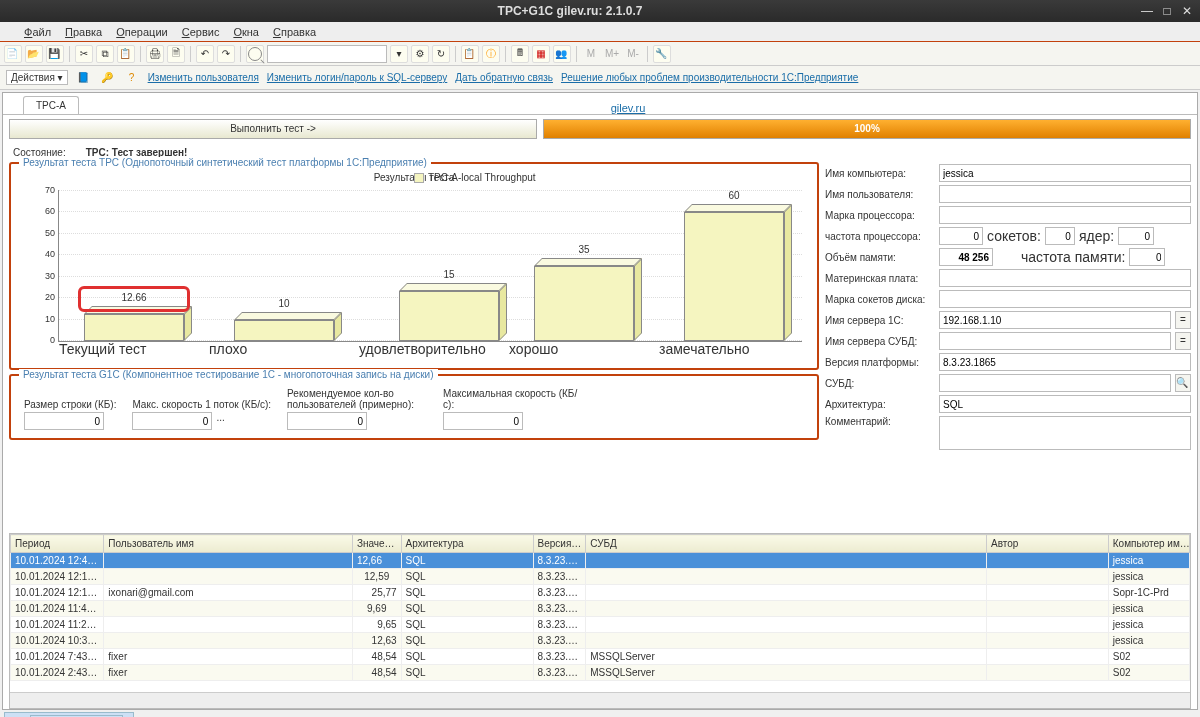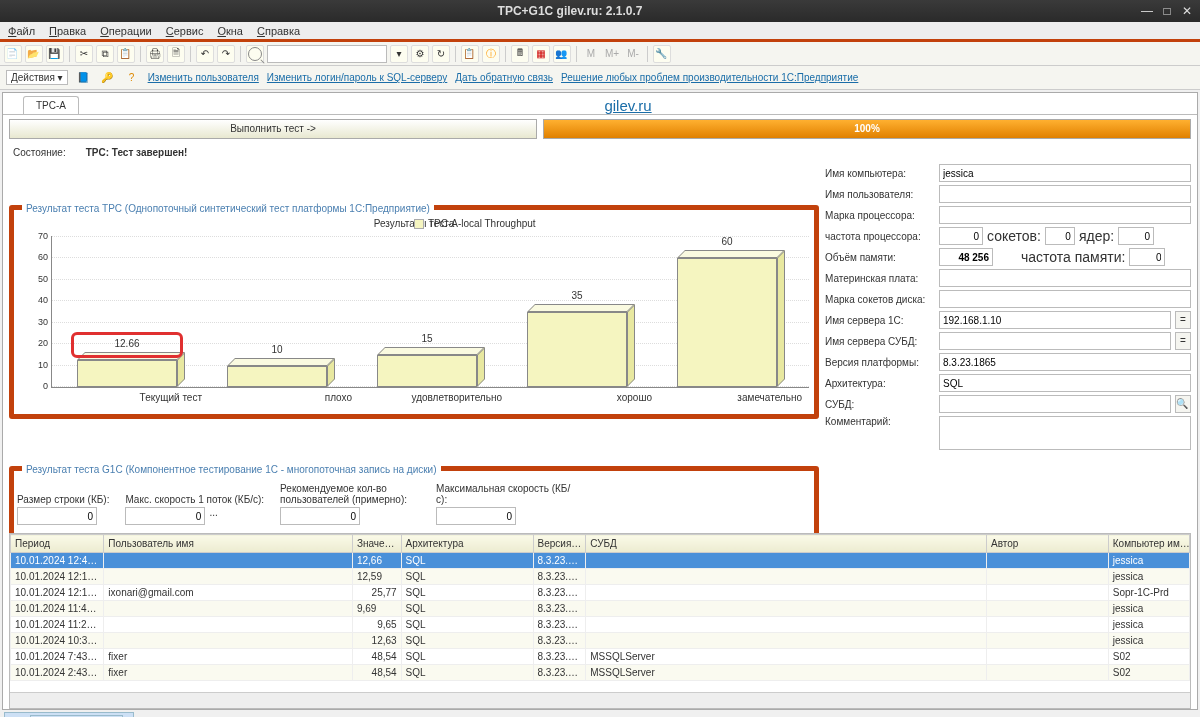--- a/index.html
+++ b/index.html
@@ -1,58 +1,58 @@
 <!DOCTYPE html>
 <html><head>
 <meta charset="utf-8">
 <style>
 * { box-sizing: border-box; margin: 0; padding: 0; }
 body { font-family: Arial, sans-serif; font-size: 11px; background: #f0f0f0; color: #333; width: 1200px; height: 717px; overflow: hidden; }
 .titlebar { background: linear-gradient(#3a3a3a,#2a2a2a); color: #ddd; height: 22px; display: flex; align-items: center; padding: 0 6px; }
 .titlebar-title { flex: 1; text-align: center; font-weight: bold; font-size: 12px; }
 .titlebar-btn { width: 14px; height: 14px; margin-left: 6px; color: #ddd; font-size: 12px; text-align: center; cursor: pointer; }
-.menubar { background: #eee; height: 20px; display: flex; align-items: center; padding: 0 8px; gap: 14px; border-bottom: 3px solid #c2410c; }
+.menubar { background: #eee; height: 20px; display: flex; align-items: center; padding: 0 24px; gap: 14px; border-bottom: 1px solid #c2410c; }
 .menubar span { cursor: pointer; }
 .menubar span::first-letter { text-decoration: underline; }
 .toolbar { background: #f5f5f0; height: 24px; display: flex; align-items: center; padding: 0 4px; gap: 3px; border-bottom: 1px solid #ccc; }
 .tb-btn { width: 18px; height: 18px; background: #fdfdf0; border: 1px solid #ddd; border-radius: 2px; display: inline-flex; align-items: center; justify-content: center; font-size: 10px; cursor: pointer; }
 .tb-sep { width: 1px; height: 16px; background: #ccc; margin: 0 2px; }
 .tb-combo { width: 120px; height: 18px; border: 1px solid #bbb; background: #fff; }
 .actionbar { background: #f5f5f0; height: 24px; display: flex; align-items: center; padding: 0 6px; gap: 8px; border-bottom: 1px solid #ccc; font-size: 10px; }
 .actionbar a { color: #1a6da8; text-decoration: underline; cursor: pointer; }
 .actionbar .dd { border: 1px solid #bbb; padding: 1px 4px; background: #fff; cursor: pointer; }
 .actionbar .ic { width: 16px; height: 16px; display: inline-flex; align-items: center; justify-content: center; }
 .content { background: #fff; border: 1px solid #aaa; margin: 2px; height: 618px; display: flex; flex-direction: column; }
 .tabrow { height: 22px; display: flex; align-items: flex-end; border-bottom: 1px solid #bbb; padding: 0 20px; }
 .tab { border: 1px solid #bbb; border-bottom: none; padding: 3px 12px; background: #fff; font-size: 10px; border-radius: 3px 3px 0 0; }
 .linkrow { flex: 1; text-align: center; }
-.linkrow a { color: #1a6da8; text-decoration: underline; font-size: 15px; }
+.linkrow a { color: #1a6da8; text-decoration: underline; font-size: 11px; }
 .twocol { display: flex; align-items: center; padding: 4px 6px; gap: 6px; }
 .runbtn { flex: 0 0 528px; height: 20px; background: linear-gradient(#fff,#e8e8d0); border: 1px solid #aaa; text-align: center; line-height: 18px; font-size: 10px; cursor: pointer; }
 .progressbar { flex: 1; height: 20px; background: linear-gradient(#ffb030,#e08000); border: 1px solid #aaa; text-align: center; line-height: 18px; color: #fff; font-weight: bold; font-size: 10px; }
 .statusrow { padding: 4px 10px; display: flex; gap: 20px; font-size: 10px; }
 .statusrow b { font-weight: bold; }
 .mainrow { display: flex; padding: 0 6px; gap: 6px; flex: 1; min-height: 0; }
 .leftcol { flex: 0 0 810px; display: flex; flex-direction: column; }
 .rightcol { flex: 1; display: flex; flex-direction: column; gap: 3px; padding-top: 2px; }
-.fieldset { border: 5px solid #c2410c; border-radius: 3px; margin-bottom: 4px; position: relative; padding: 8px 1px 6px; margin-top: 43px; }
+.fieldset { border: 2px solid #c2410c; border-radius: 3px; margin-bottom: 4px; position: relative; padding: 8px 11px 6px; }
 .fieldset-legend { position: absolute; top: -7px; left: 8px; background: #fff; padding: 0 4px; color: #4a7fb0; font-size: 10px; }
 .chart { height: 190px; position: relative; }
 .chart-title { text-align: center; font-size: 10px; }
 .chart-legend { position: absolute; top: 0; left: 50%; font-size: 10px; display: flex; align-items: center; gap: 4px; }
 .chart-legend .sw { width: 10px; height: 10px; background: #f5f5c0; border: 1px solid #aaa; }
 .chart-area { position: absolute; top: 18px; left: 36px; right: 4px; bottom: 20px; border-left: 1px solid #888; border-bottom: 1px solid #888; }
 .ytick { position: absolute; left: -30px; width: 26px; text-align: right; font-size: 9px; transform: translateY(-50%); }
 .gridline { position: absolute; left: 0; right: 0; border-top: 1px dotted #ddd; }
 .bar3d { position: absolute; bottom: 0; }
 .bar3d .front { background: #f5f5c0; border: 1px solid #888; width: 100%; height: 100%; position: absolute; }
 .bar3d .top { position: absolute; width: 100%; height: 8px; background: #fafae0; border: 1px solid #888; transform: skewX(-45deg); top: -8px; left: 4px; }
 .bar3d .side { position: absolute; width: 8px; height: 100%; background: #e8e8a0; border: 1px solid #888; transform: skewY(-45deg); right: -8px; top: -4px; }
 .bar-label { position: absolute; width: 100%; text-align: center; top: -22px; font-size: 10px; }
-.bar-cat { position: absolute; font-size: 10px; text-align: right; }
+.bar-cat { position: absolute; font-size: 14px; text-align: left; }
 .highlight-box { position: absolute; border: 3px solid #e03030; border-radius: 6px; }
 .g1c-row { display: flex; gap: 16px; align-items: flex-end; font-size: 10px; padding: 4px 2px 2px; }
 .g1c-col { display: flex; flex-direction: column; gap: 2px; }
 .g1c-col input { width: 80px; height: 18px; border: 1px solid #bbb; text-align: right; padding: 0 3px; font-size: 10px; }
 .formrow { display: flex; align-items: center; gap: 4px; font-size: 10px; }
 .formrow label { flex: 0 0 110px; }
 .formrow input { flex: 1; height: 18px; border: 1px solid #bbb; padding: 0 3px; font-size: 10px; min-width: 0; }
 .formrow input.num { text-align: right; }
 .formrow .sub { font-size: 14px; }
 .formrow .eqbtn { width: 16px; height: 18px; border: 1px solid #bbb; background: #f5f5f0; text-align: center; line-height: 16px; cursor: pointer; font-size: 10px; }
@@ -184,21 +184,21 @@
               </div>
               <div class="bar-cat" style="left: 0px; width: 150px; bottom: -16px;">Текущий тест</div>
               <div class="highlight-box" style="left: 19px; width: 112px; bottom: 29.1286px; height: 26px;"></div>
               <div class="bar3d" style="left: 175px; width: 100px; height: 21.4286px;">
                 <div class="top"></div>
                 <div class="side"></div>
                 <div class="front"></div>
                 <div class="bar-label">10</div>
               </div>
               <div class="bar-cat" style="left: 150px; width: 150px; bottom: -16px;">плохо</div>
-              <div class="bar3d" style="left: 325px; width: 100px; height: 32px;">
+              <div class="bar3d" style="left: 340px; width: 100px; height: 50px;">
                 <div class="top"></div>
                 <div class="side"></div>
                 <div class="front"></div>
                 <div class="bar-label">15</div>
               </div>
               <div class="bar-cat" style="left: 300px; width: 150px; bottom: -16px;">удовлетворительно</div>
               <div class="bar3d" style="left: 475px; width: 100px; height: 75px;">
                 <div class="top"></div>
                 <div class="side"></div>
                 <div class="front"></div>
@@ -292,27 +292,27 @@
       <div class="formrow">
           <label>Имя сервера СУБД:</label>
           <input value="" style="">
           <span class="eqbtn">=</span>
         </div>
       <div class="formrow">
           <label>Версия платформы:</label>
           <input value="8.3.23.1865" style="">
         </div>
       <div class="formrow">
+          <label>СУБД:</label>
+          <input value="" style="">
+          <span class="eqbtn">🔍</span>
+        </div>
+      <div class="formrow">
           <label>Архитектура:</label>
           <input value="SQL" style="">
-        </div>
-      <div class="formrow">
-          <label>СУБД:</label>
-          <input value="" style="">
-          <span class="eqbtn">🔍</span>
         </div>
       <div class="formrow" style="align-items:flex-start">
           <label>Комментарий:</label>
           <input style="height: 34px;" value="">
         </div>
     </div>
   </div>
 
   <div class="table-wrap">
     <table>
@@ -345,41 +345,41 @@
             <td style="text-align: left;">12,66</td>
             <td>SQL</td>
             <td>8.3.23.…</td>
             <td></td>
             <td></td>
             <td>jessica</td>
           </tr>
           <tr class="alt">
             <td>10.01.2024 12:1…</td>
             <td></td>
-            <td style="text-align: left;">12,59</td>
+            <td style="text-align: center;">12,59</td>
             <td>SQL</td>
             <td>8.3.23.…</td>
             <td></td>
             <td></td>
             <td>jessica</td>
           </tr>
           <tr>
             <td>10.01.2024 12:1…</td>
             <td>ixonari@gmail.com</td>
             <td style="text-align: right;">25,77</td>
             <td>SQL</td>
             <td>8.3.23.…</td>
             <td></td>
             <td></td>
             <td>Sopr-1C-Prd</td>
           </tr>
           <tr class="alt">
             <td>10.01.2024 11:4…</td>
             <td></td>
-            <td style="text-align: left;">9,69</td>
+            <td style="text-align: center;">9,69</td>
             <td>SQL</td>
             <td>8.3.23.…</td>
             <td></td>
             <td></td>
             <td>jessica</td>
           </tr>
           <tr>
             <td>10.01.2024 11:2…</td>
             <td></td>
             <td style="text-align: right;">9,65</td>

